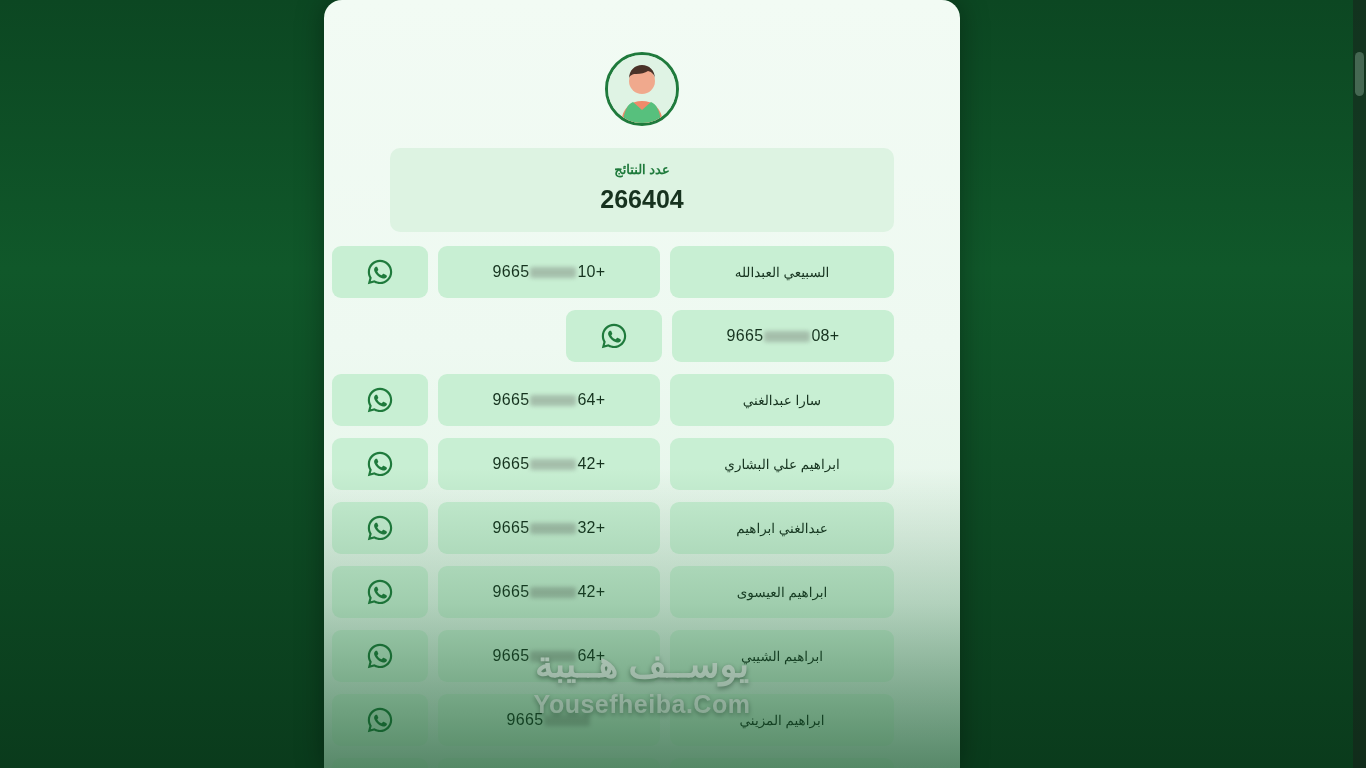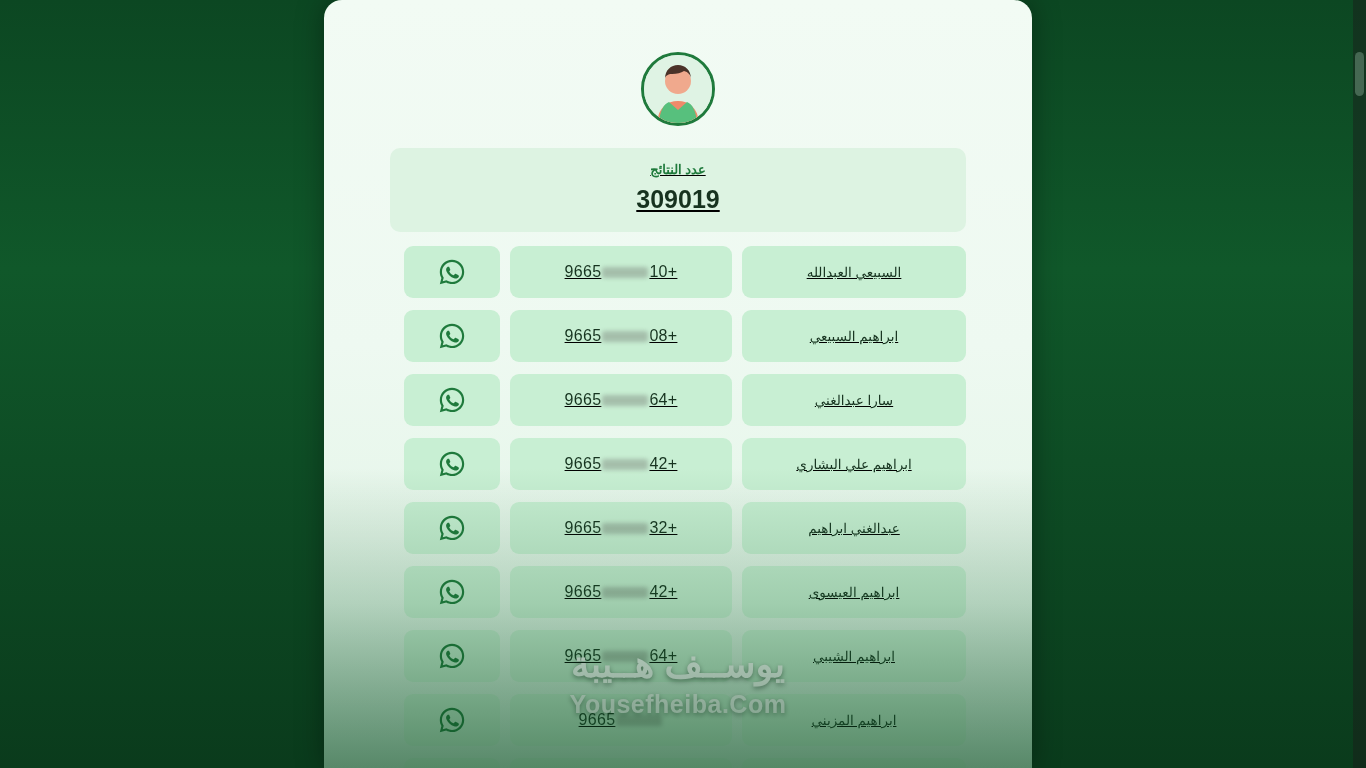--- a/index.html
+++ b/index.html
@@ -20,27 +20,26 @@
     position: absolute;
     inset: 0;
     background: linear-gradient(180deg, #0c4722 0%, #10582a 35%, #0e4d25 60%, #0a3b1c 100%);
   }
 
   
   #panel {
     position: absolute;
     left: 324px;
     top: 0;
-    width: 708px;
+    width: 636px;
     height: 768px;
     background: linear-gradient(180deg, #f2fbf4 0%, #eef9f1 45%, #e6f6ea 70%, #cfeedb 100%);
     border-radius: 18px 18px 0 0;
     box-shadow: 0 0 28px rgba(0,0,0,0.35);
     overflow: hidden;
-    text-decoration: underline;
   }
 
   
   #panel::after {
     content: "";
     position: absolute;
     left: 0; right: 0; bottom: 0;
     height: 300px;
     background: linear-gradient(180deg, rgba(18,88,42,0) 0%, rgba(18,88,42,0.22) 45%, rgba(14,74,35,0.62) 100%);
     pointer-events: none;
@@ -182,42 +181,41 @@
       <rect width="68" height="68" fill="#dff3e4"></rect>
       <circle cx="34" cy="26" r="13" fill="#f0a98d"></circle>
       <path d="M21 24c0-9 6-14 13-14s13 5 13 14c0-4-3-7-7-8-3 2-7 3-12 3-4 0-7 2-7 5z" fill="#4a3228"></path>
       <path d="M13 68c1-15 10-22 21-22s20 7 21 22z" fill="#ef8a6a"></path>
       <path d="M25 47l9 8 9-8c5 2 9 8 10 21H15c1-13 5-19 10-21z" fill="#57c07d"></path>
     </svg>
   </div>
 
   <div id="count-box">
     <div id="count-label">عدد النتائج</div>
-    <div id="count-value">309019</div>
+    <div id="count-value">266404</div>
   </div>
 
   <div id="rows">
       <div class="row">
         <div class="cell cell-name">السبيعي العبدالله</div>
         <div class="cell cell-phone">
           <span class="phone-inner">
             <span>9665</span>
             <span class="phone-blur"></span>
             <span>10+</span>
           </span>
         </div>
         <div class="cell cell-wa wa-icon">
           <svg width="30" height="30" viewBox="0 0 32 32" aria-hidden="true">
             <path fill="#1f7a3c" d="M16 3C8.8 3 3 8.8 3 16c0 2.3.6 4.5 1.7 6.4L3 29l6.8-1.7c1.8 1 3.9 1.6 6.2 1.6 7.2 0 13-5.8 13-13S23.2 3 16 3zm0 23.6c-2 0-3.9-.6-5.5-1.5l-.4-.2-4 1 1.1-3.9-.3-.4c-1-1.7-1.6-3.6-1.6-5.6C5.3 10 10.1 5.3 16 5.3S26.7 10 26.7 16 21.9 26.6 16 26.6z"></path>
             <path fill="#1f7a3c" d="M22 19c-.3-.2-1.9-1-2.2-1.1-.3-.1-.5-.2-.7.2-.2.3-.8 1-1 1.2-.2.2-.4.2-.7.1-.3-.2-1.3-.5-2.5-1.6-.9-.8-1.5-1.8-1.7-2.1-.2-.3 0-.5.1-.7l.5-.6c.2-.2.2-.3.3-.5.1-.2 0-.4 0-.6-.1-.2-.7-1.7-1-2.3-.2-.6-.5-.5-.7-.5h-.6c-.2 0-.6.1-.9.4-.3.3-1.2 1.1-1.2 2.7s1.2 3.2 1.4 3.4c.2.2 2.4 3.7 5.8 5 3.4 1.3 3.4.9 4 .9.6-.1 1.9-.8 2.2-1.5.3-.8.3-1.4.2-1.5-.1-.2-.3-.2-.6-.4z"></path>
           </svg>
         </div>
       </div>
       <div class="row">
-        <div class="cell cell-name">ابراهيم السبيعي</div>
         <div class="cell cell-phone">
           <span class="phone-inner">
             <span>9665</span>
             <span class="phone-blur"></span>
             <span>08+</span>
           </span>
         </div>
         <div class="cell cell-wa wa-icon">
           <svg width="30" height="30" viewBox="0 0 32 32" aria-hidden="true">
             <path fill="#1f7a3c" d="M16 3C8.8 3 3 8.8 3 16c0 2.3.6 4.5 1.7 6.4L3 29l6.8-1.7c1.8 1 3.9 1.6 6.2 1.6 7.2 0 13-5.8 13-13S23.2 3 16 3zm0 23.6c-2 0-3.9-.6-5.5-1.5l-.4-.2-4 1 1.1-3.9-.3-.4c-1-1.7-1.6-3.6-1.6-5.6C5.3 10 10.1 5.3 16 5.3S26.7 10 26.7 16 21.9 26.6 16 26.6z"></path>

